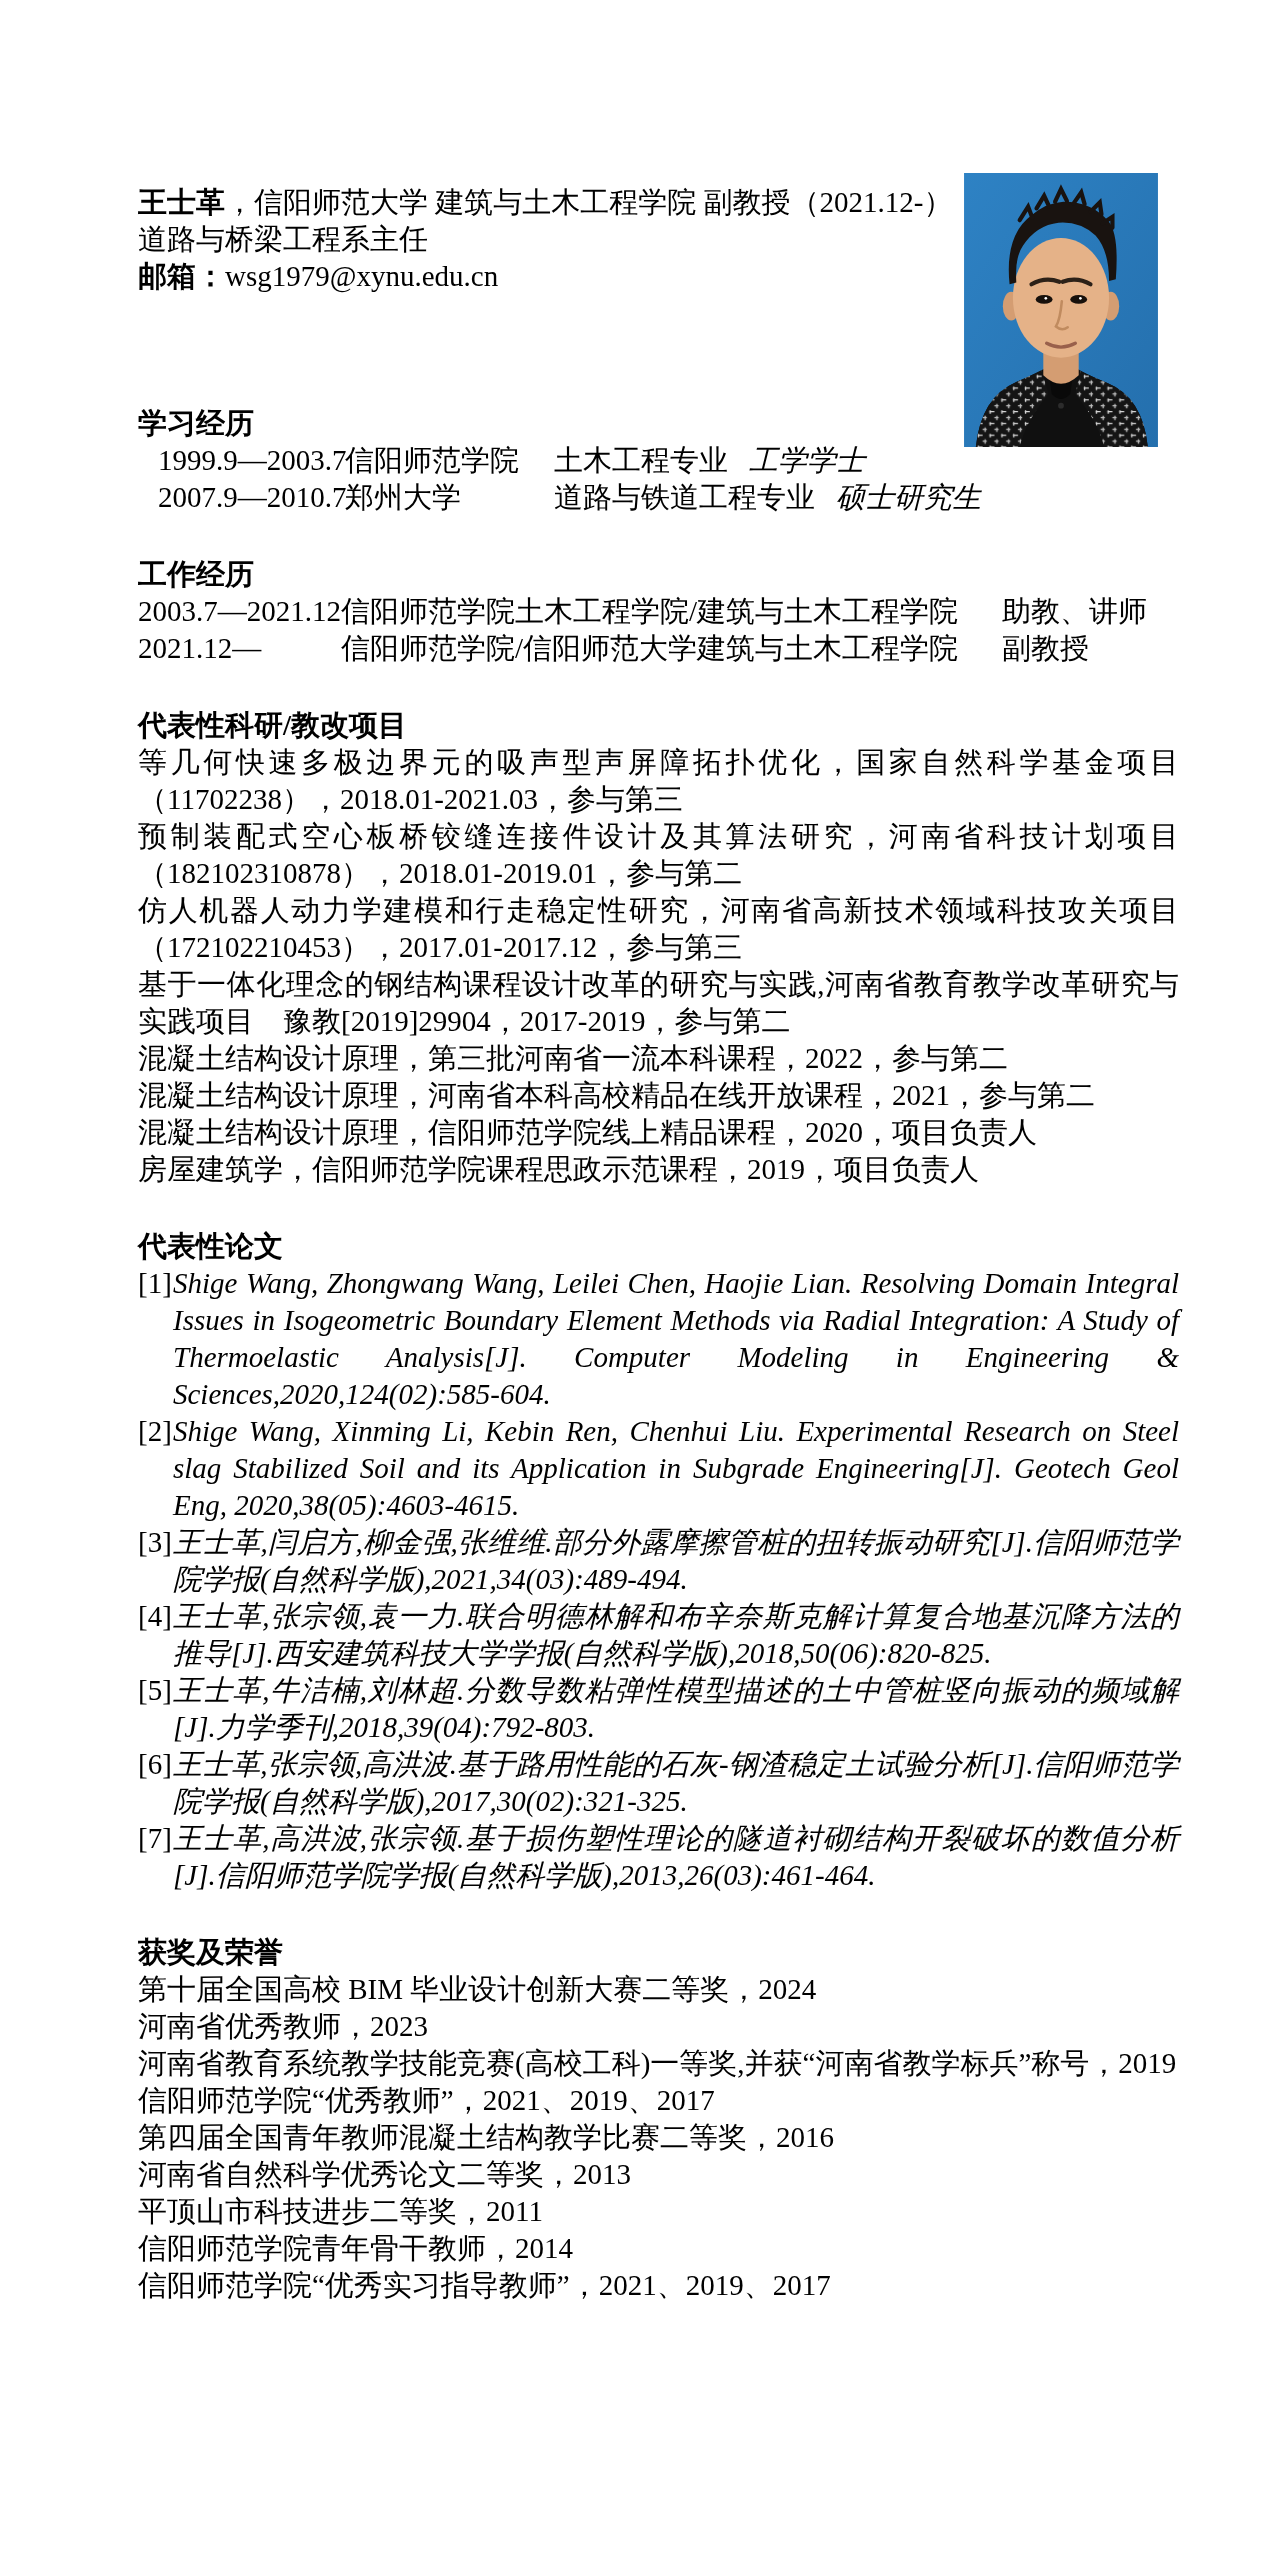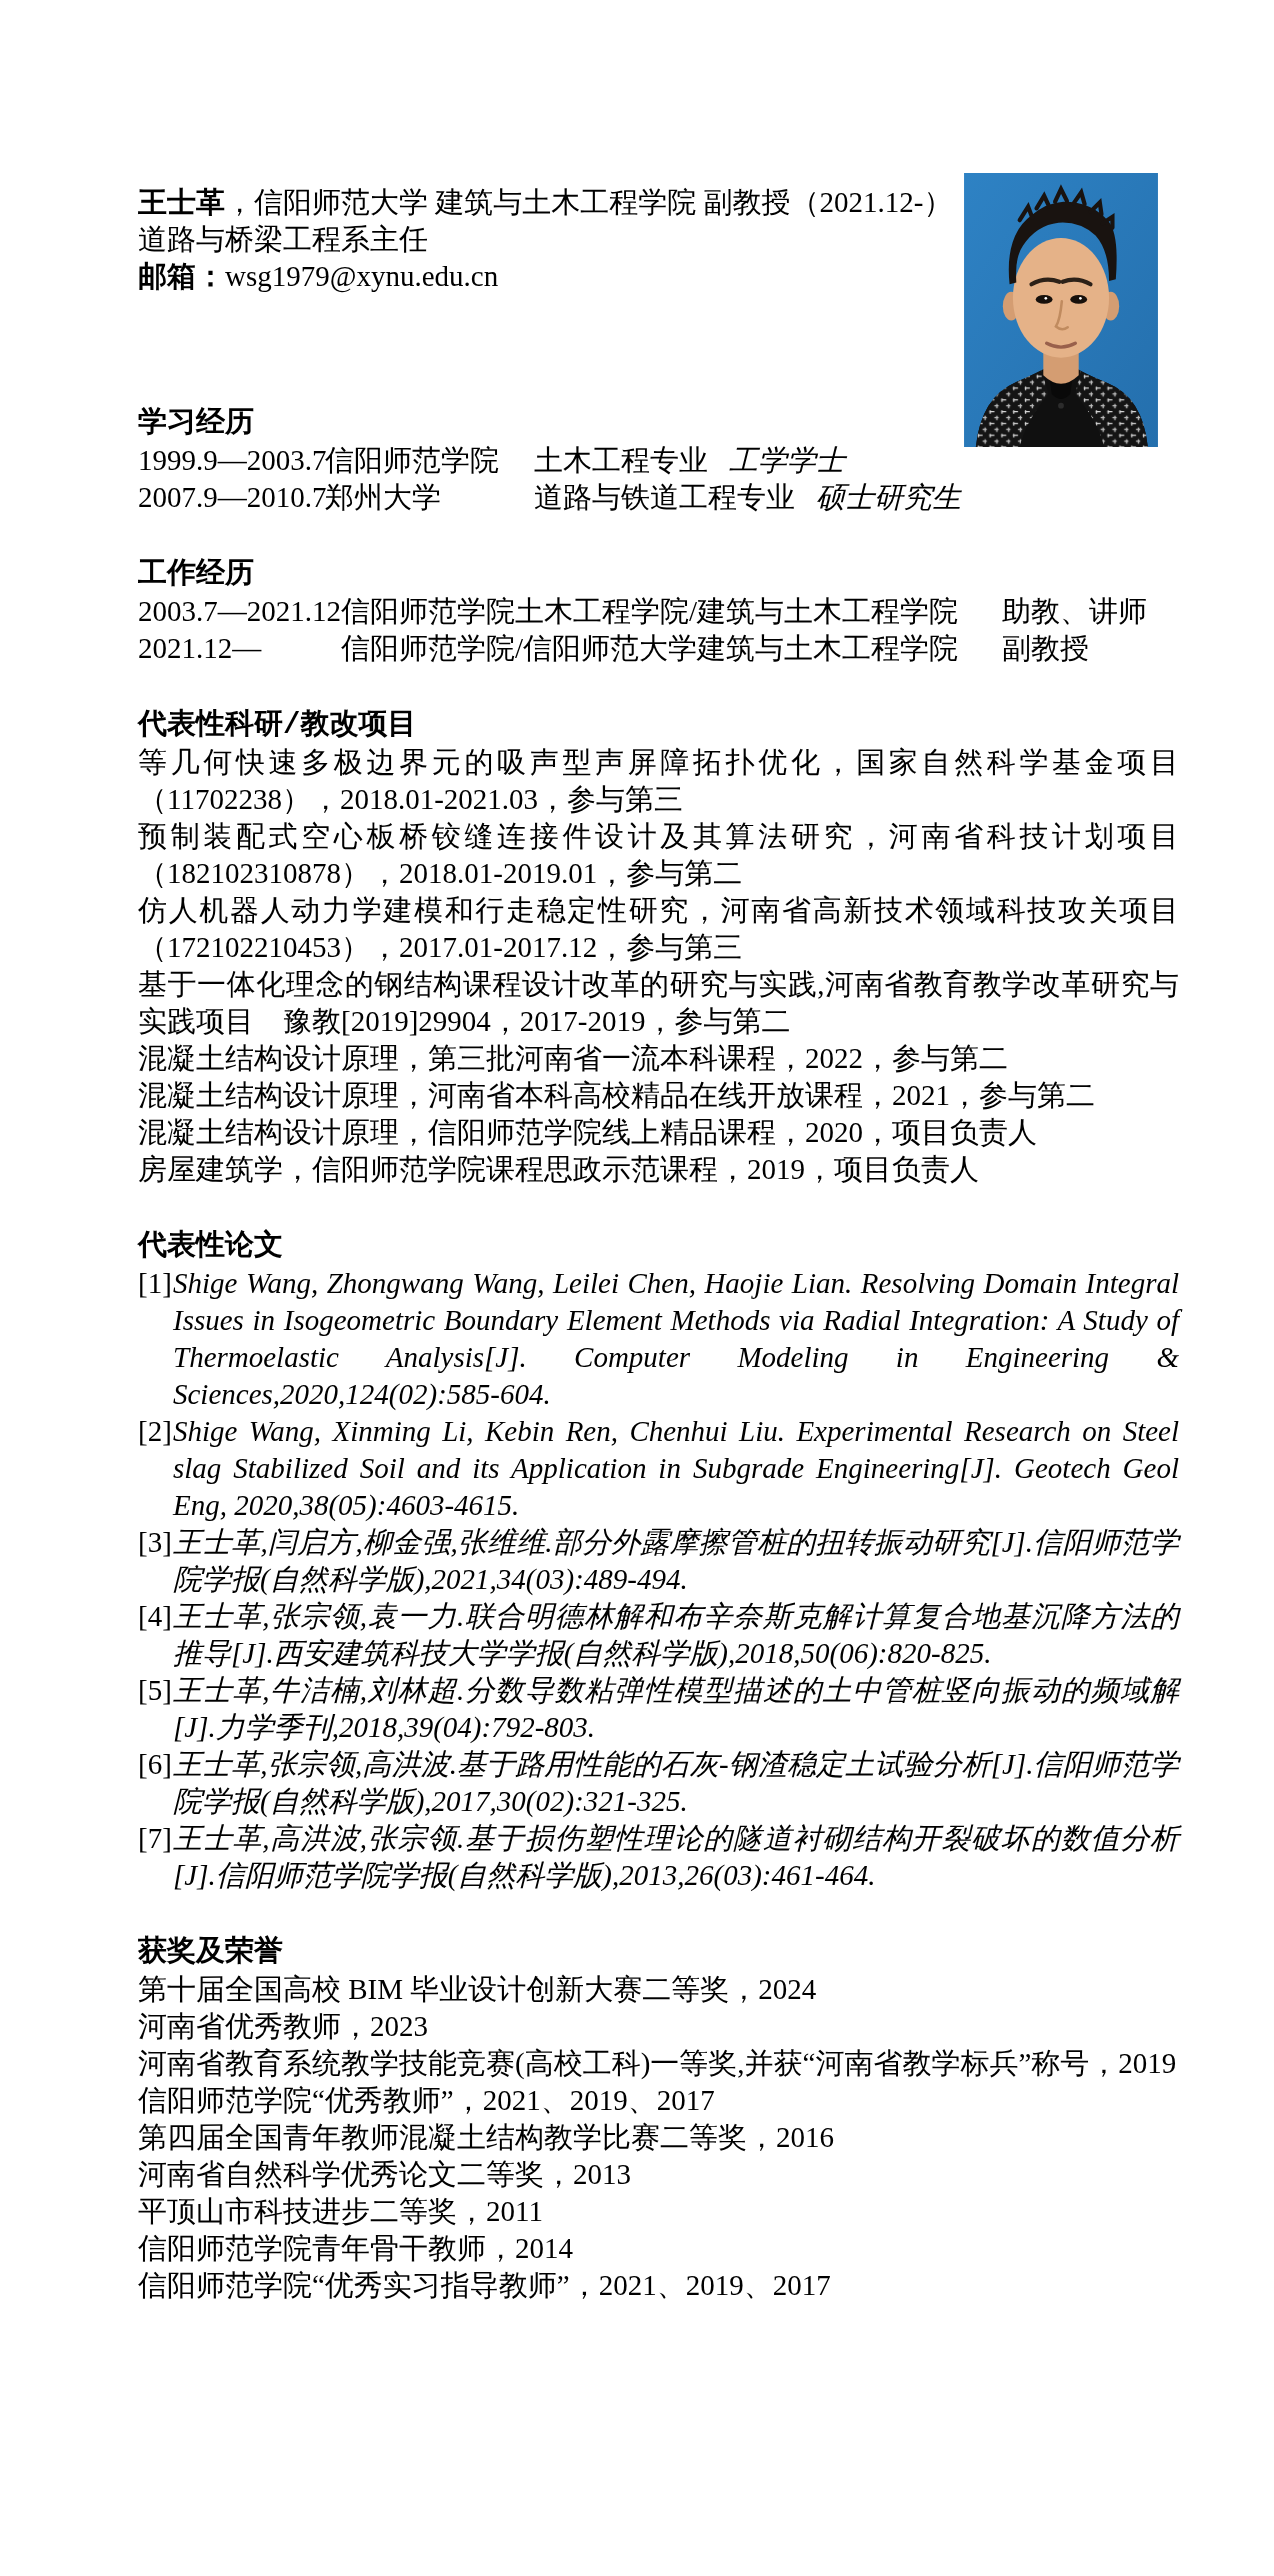--- a/index.html
+++ b/index.html
@@ -20,31 +20,31 @@
     position: absolute;
     left: 138px;
     top: 184px;
     width: 1041px;
   }
   .bold-hei {
     font-family: "Liberation Sans", "DejaVu Sans", sans-serif;
     font-weight: 700;
   }
   .section-title {
-    font-family: Liberation Mono, monospace;
+    font-family: Liberation Serif, serif;
     font-weight: 700;
     font-size: 29px;
     line-height: 37px;
     margin-top: 40px;
   }
   .section-education .section-title { margin-top: 110px; }
   .header-line { white-space: nowrap; }
   
   .edu-row { white-space: nowrap; }
-  .edu-col-period { display: inline-block; width: 187px; }
+  .edu-col-period { display: inline-block; width: 187px; margin-left: 20px; }
   .edu-col-school { display: inline-block; width: 209px; }
   .edu-col-degree { margin-left: 21px; font-style: italic; }
   
   .work-row { white-space: nowrap; }
   .work-col-period { display: inline-block; width: 203px; }
   .work-col-title { margin-left: 44px; }
   
   .project-item, .award-item { text-align: justify; }
   
   .paper-item { display: flex; }

